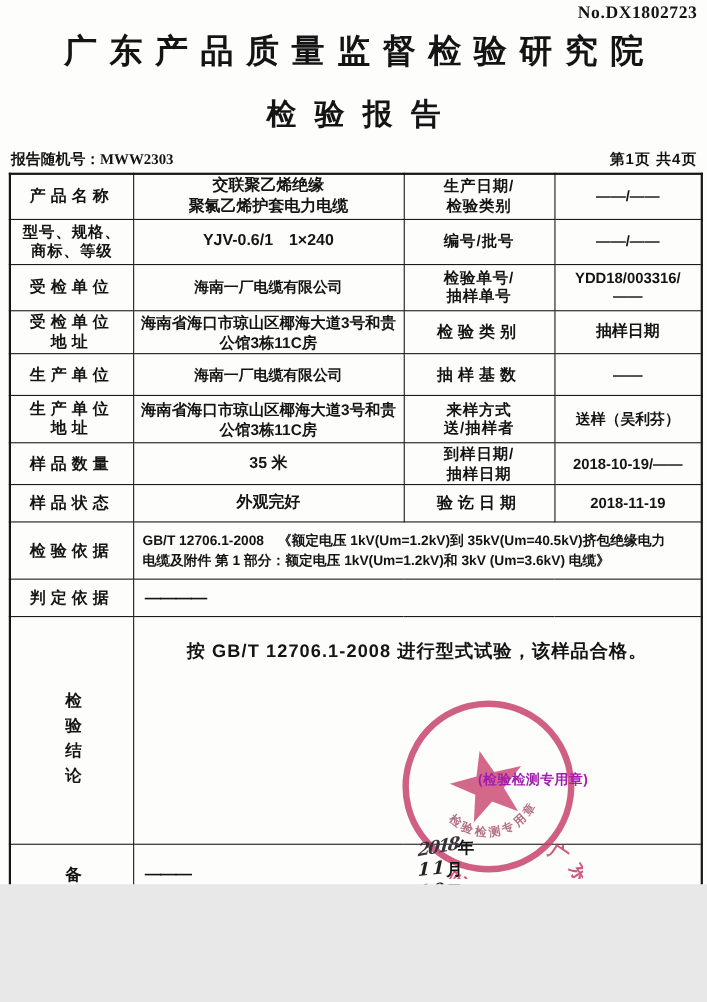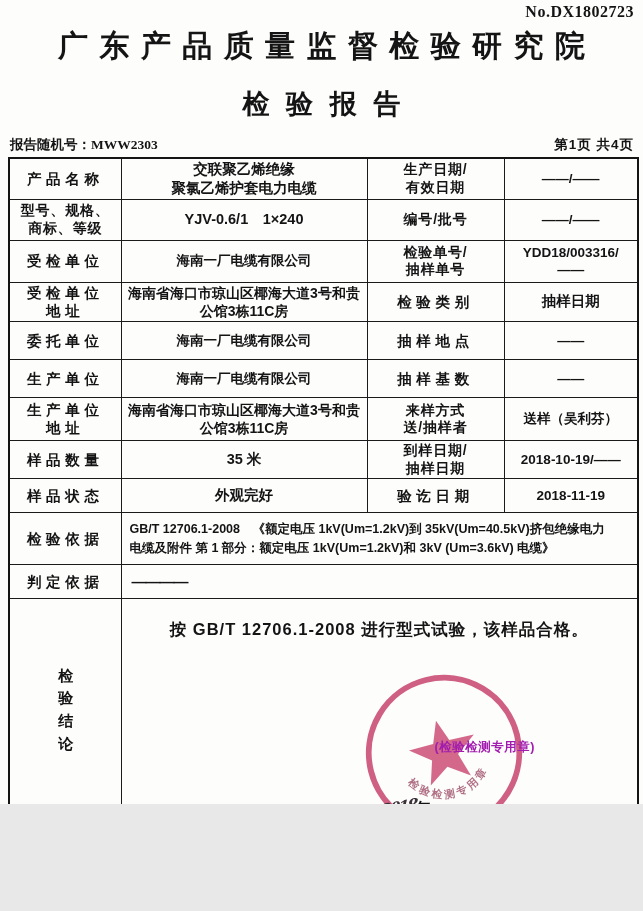--- a/index.html
+++ b/index.html
@@ -99,21 +99,21 @@
         <col style="width:137px">
         <col style="width:134px">
       </colgroup>
 
     <tbody>
         <tr style="height:40px">
       <td class="lbl">产品名称</td>
       <td class="val big">交联聚乙烯绝缘
 聚氯乙烯护套电力电缆</td>
       <td class="lbl tight">生产日期/
-有效日期</td>
+检验类别</td>
       <td class="val">——/——</td>
     </tr>
 
     <tr style="height:41px">
       <td class="lbl tight">型号、规格、
 商标、等级</td>
       <td class="val big">YJV-0.6/1　1×240</td>
       <td class="lbl tight">编号/批号</td>
       <td class="val">——/——</td>
     </tr>
@@ -128,26 +128,20 @@
     </tr>
 
     <tr style="height:38px">
       <td class="lbl">受检单位
 地址</td>
       <td class="val addr">海南省海口市琼山区椰海大道3号和贵公馆3栋11C房</td>
       <td class="lbl">检验类别</td>
       <td class="val big">抽样日期</td>
     </tr>
 
-    <tr style="height:38px">
-      <td class="lbl">委托单位</td>
-      <td class="val">海南一厂电缆有限公司</td>
-      <td class="lbl">抽样地点</td>
-      <td class="val">——</td>
-    </tr>
 
     <tr style="height:38px">
       <td class="lbl">生产单位</td>
       <td class="val">海南一厂电缆有限公司</td>
       <td class="lbl">抽样基数</td>
       <td class="val">——</td>
     </tr>
 
     <tr style="height:43px">
       <td class="lbl">生产单位

